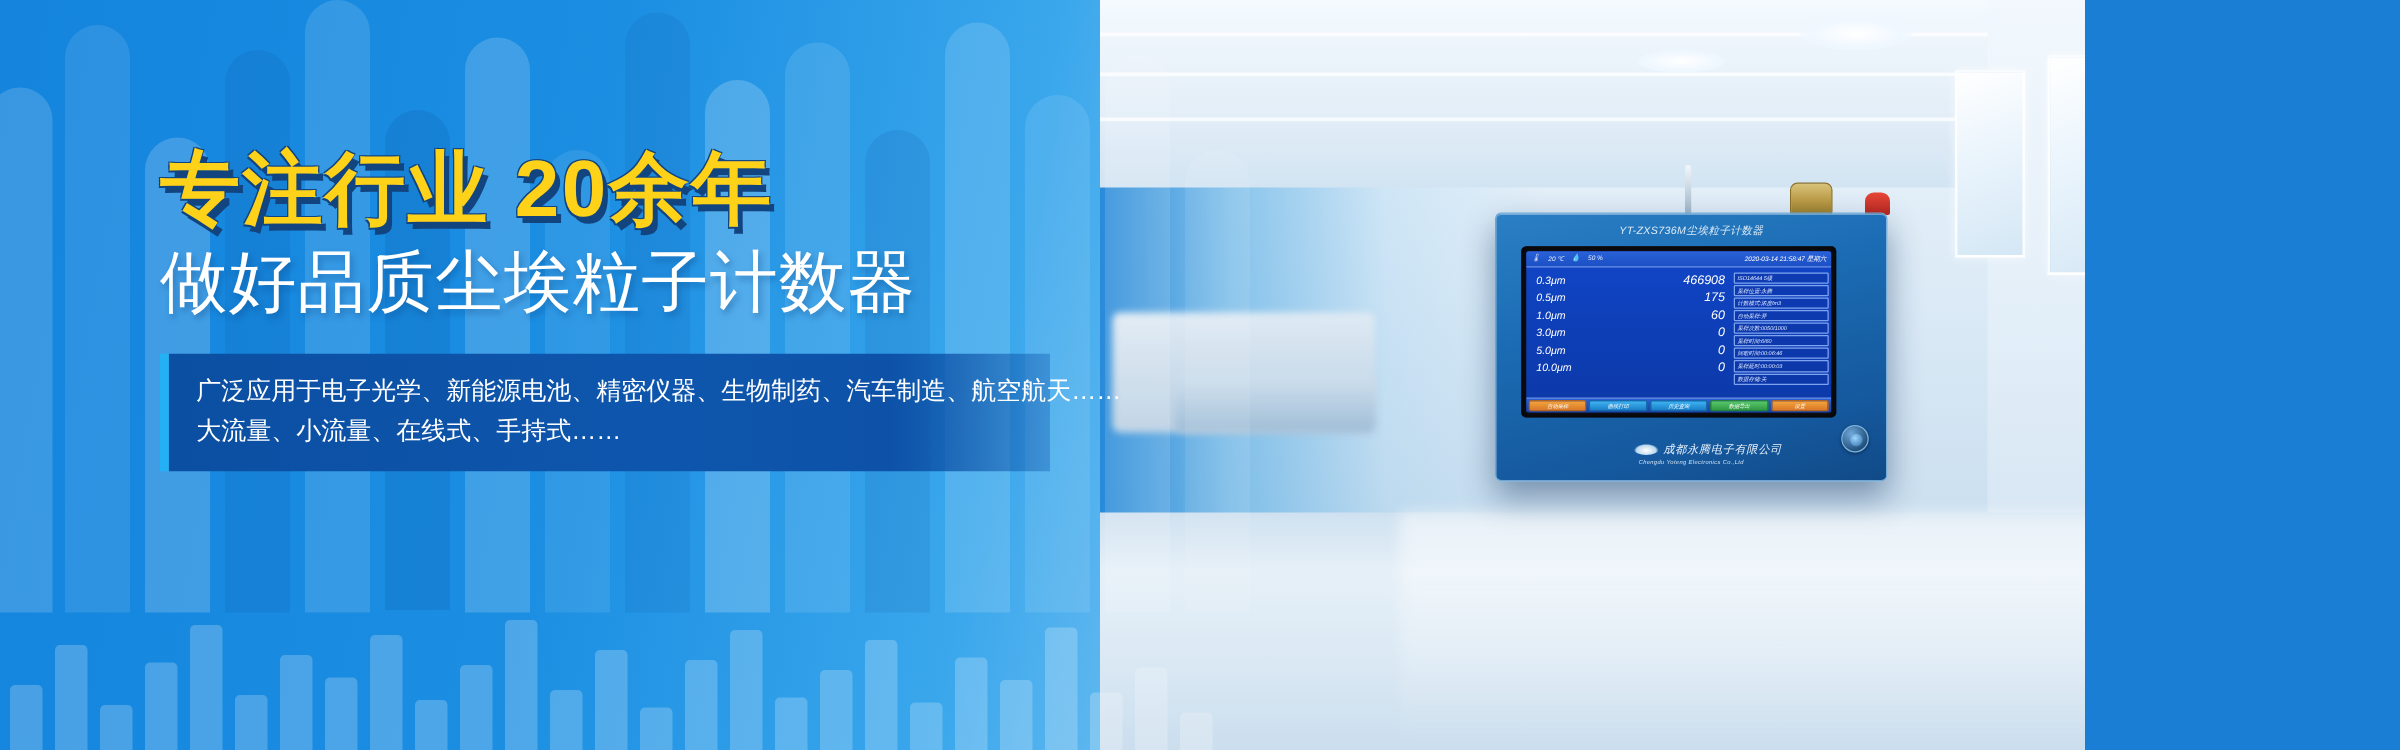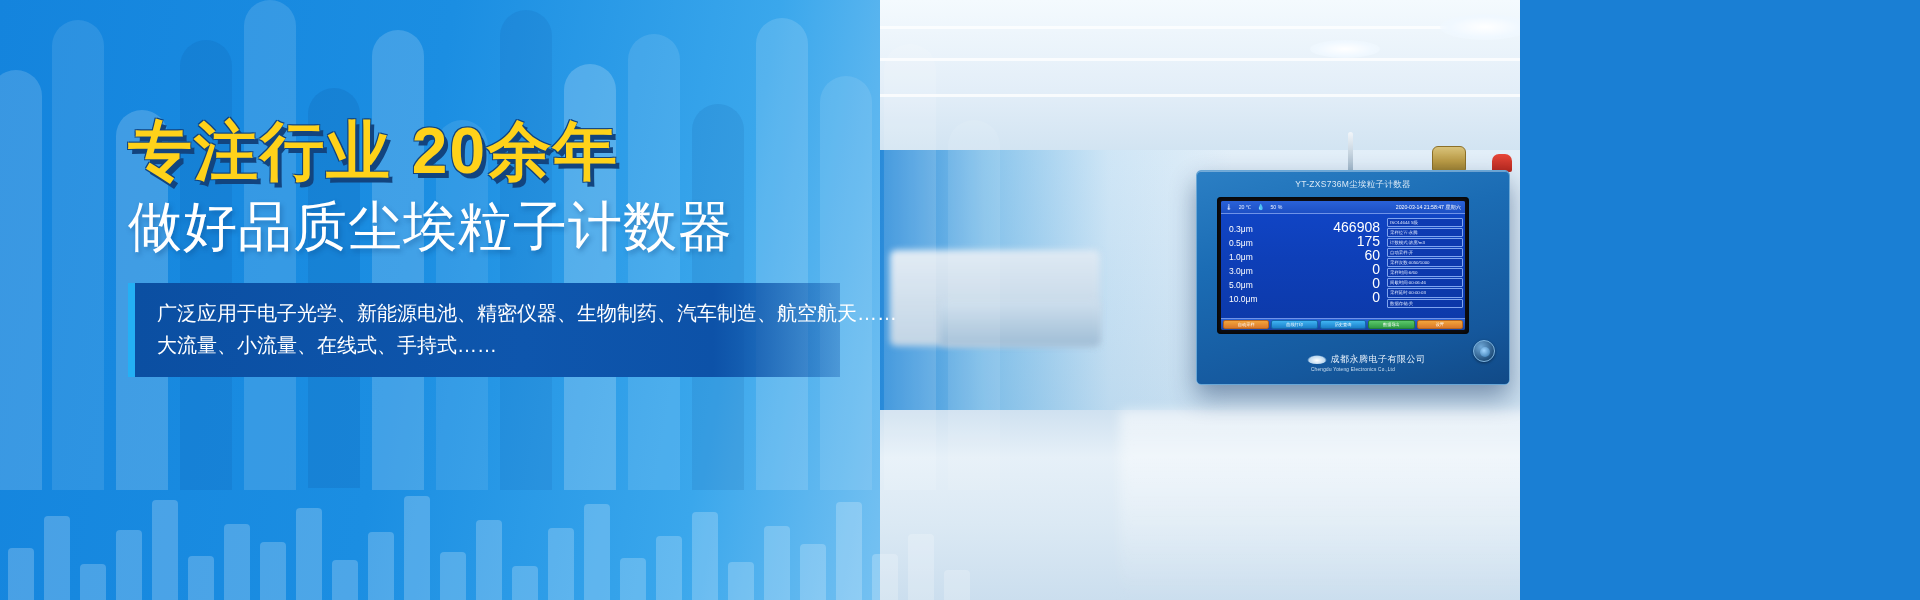--- a/index.html
+++ b/index.html
@@ -2,21 +2,21 @@
 <html><head>
 <meta charset="utf-8">
 <style>
   * { margin:0; padding:0; box-sizing:border-box; }
   body {
     width:1920px; height:600px; overflow:hidden;
     font-family:"Liberation Sans", sans-serif;
     background:#1a7fd4;
   }
   #banner {
-    position:relative; width:1520px; height:600px; overflow:hidden;
+    position:relative; width:1668px; height:600px; overflow:hidden;
     background:linear-gradient(100deg,#1484dd 0%,#1b8ee2 28%,#3aa7ec 48%,#7cc4f2 62%,#bfe0f7 78%,#e8f4fb 100%);
   }
   
   .photo {
     position:absolute; left:880px; top:0; width:1040px; height:600px;
     background:
       linear-gradient(90deg, rgba(25,130,215,0.92) 0%, rgba(60,160,225,0.55) 10%, rgba(120,190,235,0.18) 22%, rgba(255,255,255,0) 34%),
       linear-gradient(180deg,#eef6fc 0%, #dbeaf6 40%, #cfe2f1 62%, #b9d5ea 100%);
   }
   .ceiling {
@@ -80,20 +80,21 @@
   }
   .subline { color:#ffffff; font-size:20px; line-height:1.62; white-space:nowrap; }
 
   
   #device { position:absolute; left:1196px; top:170px; width:314px; height:215px; }
   .dev-body {
     position:absolute; inset:0; border-radius:5px;
     background:linear-gradient(165deg,#2b7fc4 0%,#1b6cb4 35%,#15589d 78%,#114a87 100%);
     box-shadow:0 12px 26px rgba(10,45,90,0.45), inset 0 1px 0 rgba(255,255,255,0.35);
     border:1px solid #6aa7d6;
+    font-style:italic;
   }
   .dev-title {
     position:absolute; left:0; right:0; top:8px; text-align:center;
     color:#dbeaf7; font-size:8.5px; letter-spacing:0.3px;
   }
   .antenna {
     position:absolute; left:152px; top:-38px; width:5px; height:40px;
     background:linear-gradient(180deg,#f2f6fa,#9fb6c8); border-radius:3px;
   }
   .bell {
@@ -120,21 +121,21 @@
     background:linear-gradient(180deg,#2a62d8,#1c4fc4);
     border-bottom:1px solid #6f93e8; padding:0 4px; gap:6px;
     font-size:5.2px; color:#eaf0ff;
   }
   .sb-ico { font-size:6px; line-height:1; }
   .sb-date { margin-left:auto; font-size:5.2px; color:#ffffff; }
   .screen-mid { flex:1; display:flex; padding:3px 2px 0 4px; gap:3px; }
   .readings { flex:1; display:flex; flex-direction:column; justify-content:flex-start; padding-top:2px; }
   .rrow { display:flex; justify-content:space-between; align-items:baseline; padding:0 4px; height:14px;gap:15px; }
   .rsize { color:#ffffff; font-size:8.5px; }
-  .rval { color:#ffffff; font-size:14px;text-align:center; }
+  .rval { color:#ffffff; font-size:10px;text-align:center; }
   .infocol { width:76px; display:flex; flex-direction:column; gap:1px; padding-top:1px; }
   .inforow {
     border:1px solid #7fa4ef; border-radius:1px; background:rgba(12,52,165,0.55);
     color:#dfe9ff; font-size:4.4px; padding:1px 2px; line-height:1.15; white-space:nowrap; overflow:hidden;
   }
   .toolbar {
     height:12px; flex:0 0 12px; display:flex; gap:2px; padding:1px 2px;
     background:linear-gradient(180deg,#2a62d8,#17429f); border-top:1px solid #6f93e8;
   }
   .tbtn {

